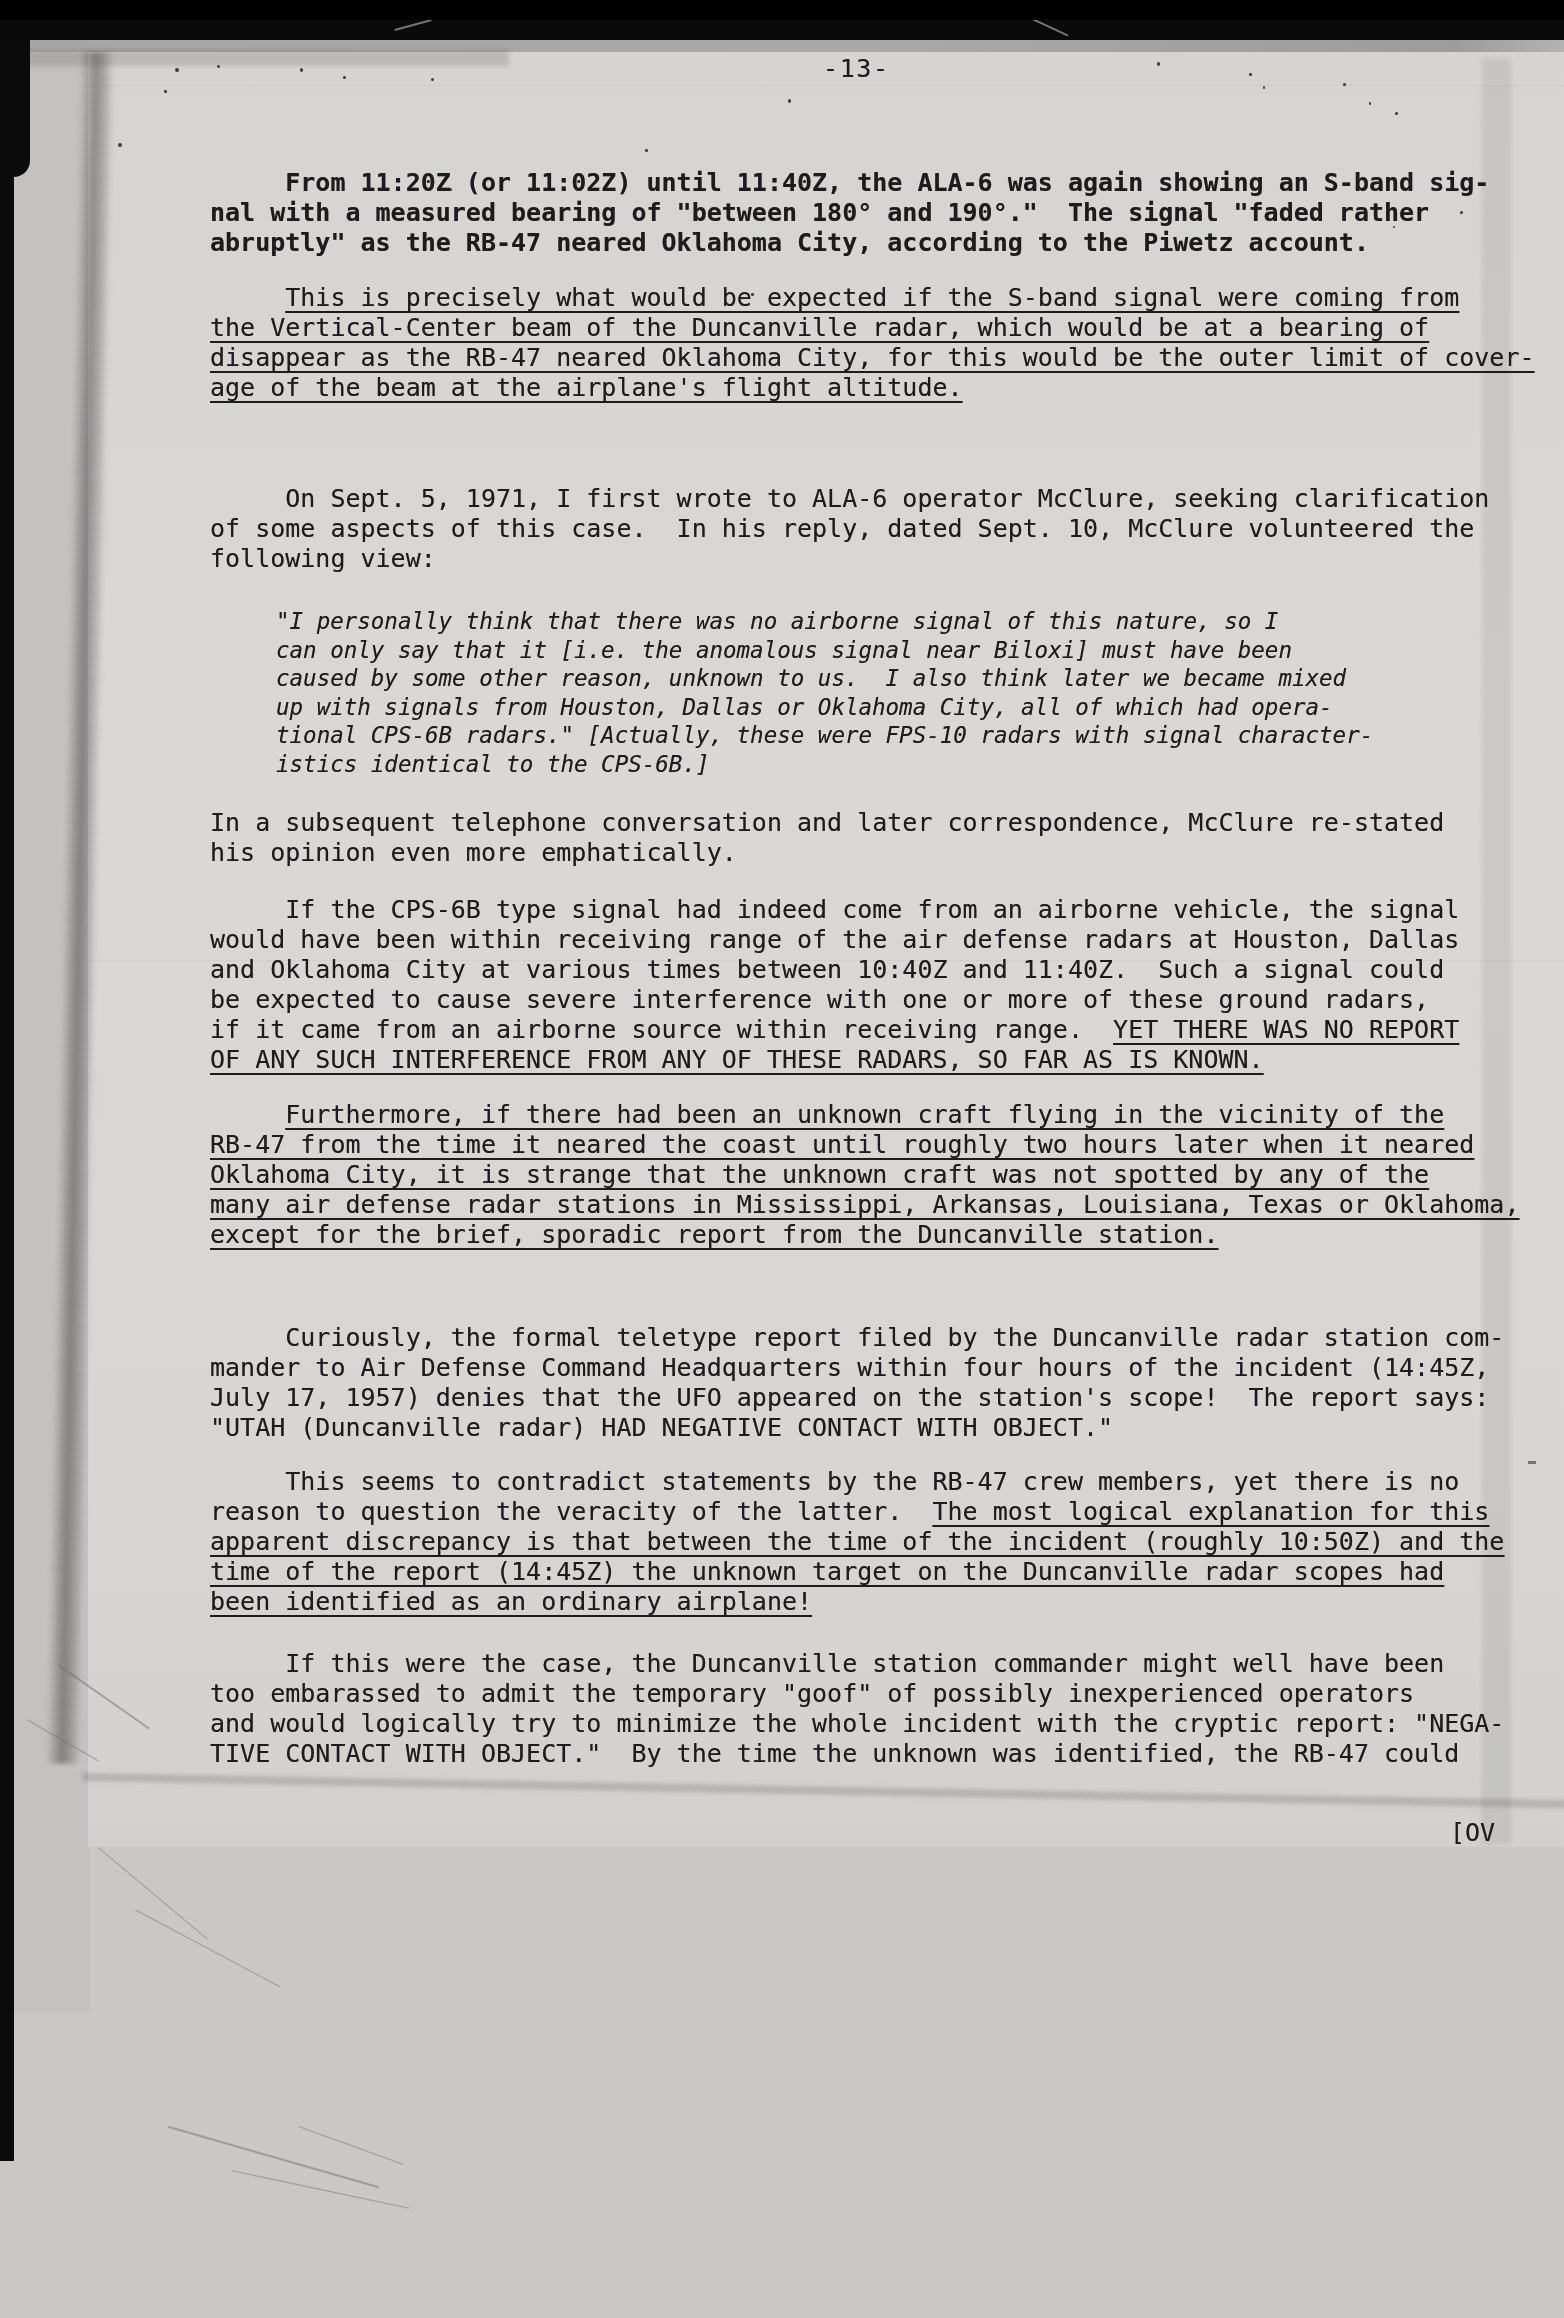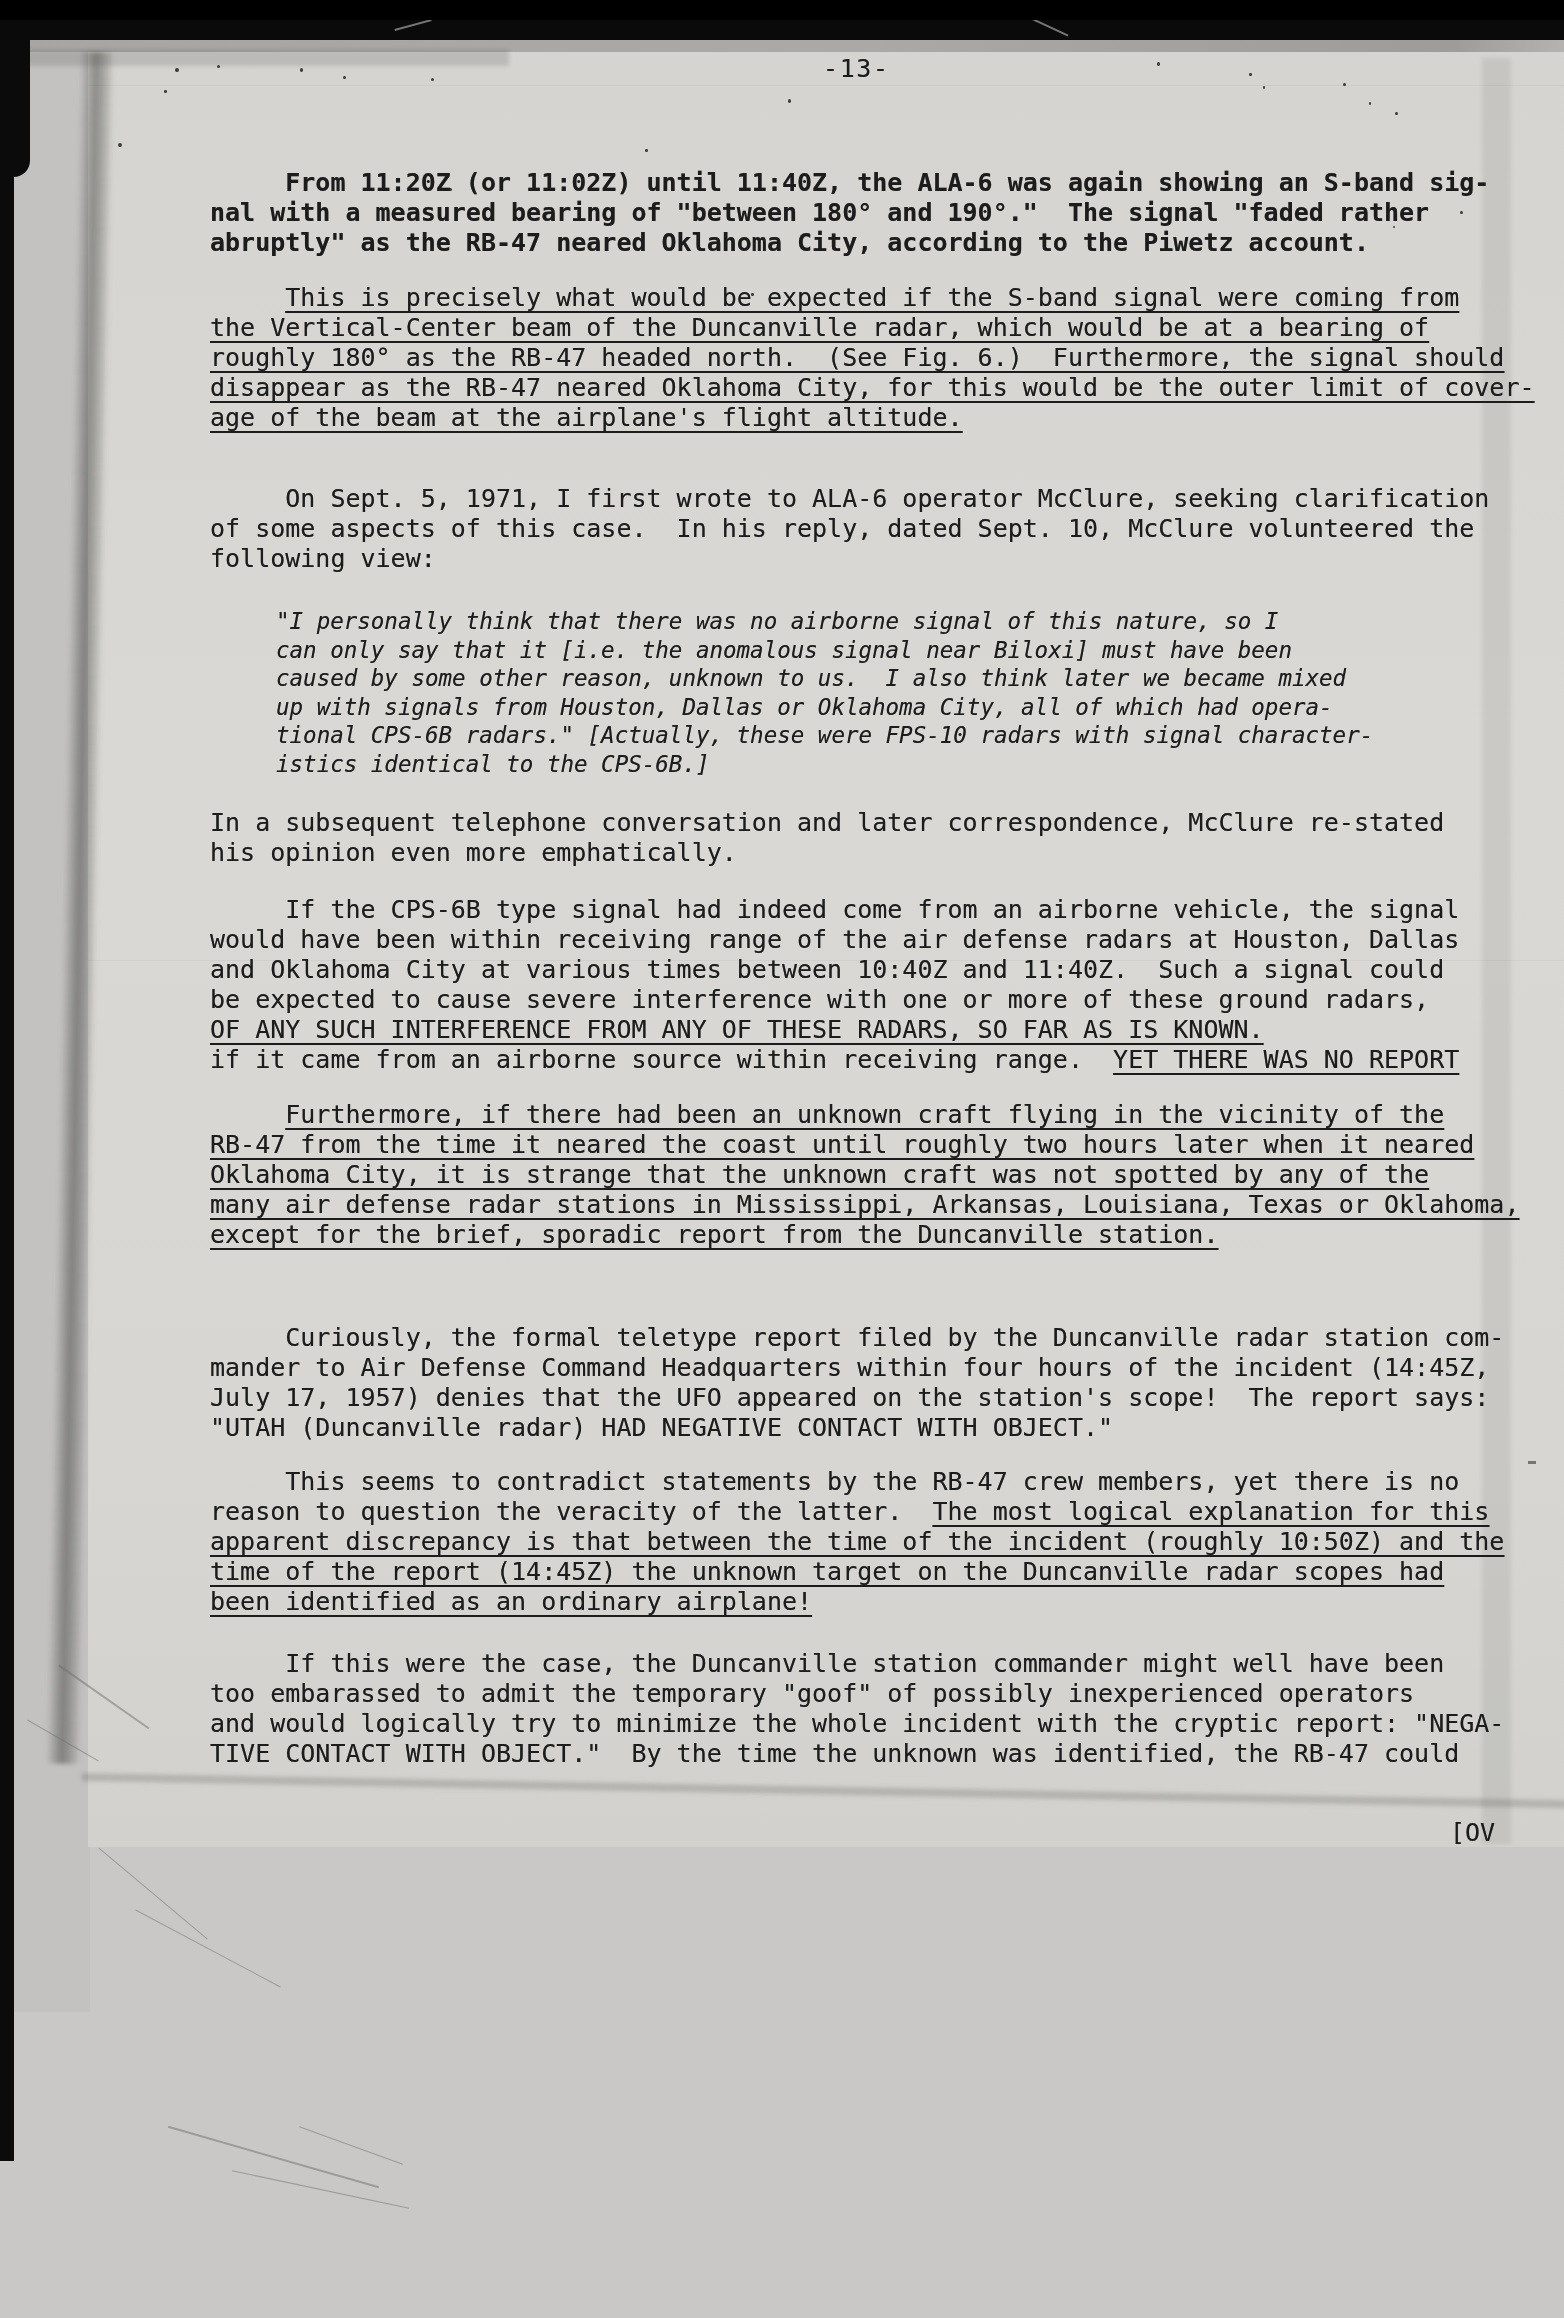--- a/index.html
+++ b/index.html
@@ -62,21 +62,20 @@
     <div class="pagenum">-13-</div>
 
     <div class="para" style="top:148px;font-weight:bold;">
         <div class="line"><span>     From 11:20Z (or 11:02Z) until 11:40Z, the ALA-6 was again showing an S-band sig-</span></div>
         <div class="line"><span>nal with a measured bearing of "between 180° and 190°."  The signal "faded rather</span></div>
         <div class="line"><span>abruptly" as the RB-47 neared Oklahoma City, according to the Piwetz account.</span></div>
       </div>
     <div class="para" style="top:263px;">
         <div class="line"><span>     </span><span class="u">This is precisely what would be expected if the S-band signal were coming from</span></div>
         <div class="line"><span class="u">the Vertical-Center beam of the Duncanville radar, which would be at a bearing of</span></div>
-        <div class="line"><span class="u">roughly 180° as the RB-47 headed north.  (See Fig. 6.)  Furthermore, the signal should</span></div>
         <div class="line"><span class="u">disappear as the RB-47 neared Oklahoma City, for this would be the outer limit of cover-</span></div>
         <div class="line"><span class="u">age of the beam at the airplane's flight altitude.</span></div>
       </div>
     <div class="para" style="top:464px;">
         <div class="line"><span>     On Sept. 5, 1971, I first wrote to ALA-6 operator McClure, seeking clarification</span></div>
         <div class="line"><span>of some aspects of this case.  In his reply, dated Sept. 10, McClure volunteered the</span></div>
         <div class="line"><span>following view:</span></div>
       </div>
     <div class="para quote" style="top:587px;">
         <div class="line"><span>"I personally think that there was no airborne signal of this nature, so I</span></div>
@@ -88,22 +87,22 @@
       </div>
     <div class="para" style="top:788px;">
         <div class="line"><span>In a subsequent telephone conversation and later correspondence, McClure re-stated</span></div>
         <div class="line"><span>his opinion even more emphatically.</span></div>
       </div>
     <div class="para" style="top:875px;">
         <div class="line"><span>     If the CPS-6B type signal had indeed come from an airborne vehicle, the signal</span></div>
         <div class="line"><span>would have been within receiving range of the air defense radars at Houston, Dallas</span></div>
         <div class="line"><span>and Oklahoma City at various times between 10:40Z and 11:40Z.  Such a signal could</span></div>
         <div class="line"><span>be expected to cause severe interference with one or more of these ground radars,</span></div>
+        <div class="line"><span>if it came from an airborne source within receiving range.  </span><span class="u">YET THERE WAS NO REPORT</span></div>
         <div class="line"><span class="u">OF ANY SUCH INTERFERENCE FROM ANY OF THESE RADARS, SO FAR AS IS KNOWN.</span></div>
-        <div class="line"><span>if it came from an airborne source within receiving range.  </span><span class="u">YET THERE WAS NO REPORT</span></div>
       </div>
     <div class="para" style="top:1080px;">
         <div class="line"><span>     </span><span class="u">Furthermore, if there had been an unknown craft flying in the vicinity of the</span></div>
         <div class="line"><span class="u">RB-47 from the time it neared the coast until roughly two hours later when it neared</span></div>
         <div class="line"><span class="u">Oklahoma City, it is strange that the unknown craft was not spotted by any of the</span></div>
         <div class="line"><span class="u">many air defense radar stations in Mississippi, Arkansas, Louisiana, Texas or Oklahoma,</span></div>
         <div class="line"><span class="u">except for the brief, sporadic report from the Duncanville station.</span></div>
       </div>
     <div class="para" style="top:1303px;">
         <div class="line"><span>     Curiously, the formal teletype report filed by the Duncanville radar station com-</span></div>

